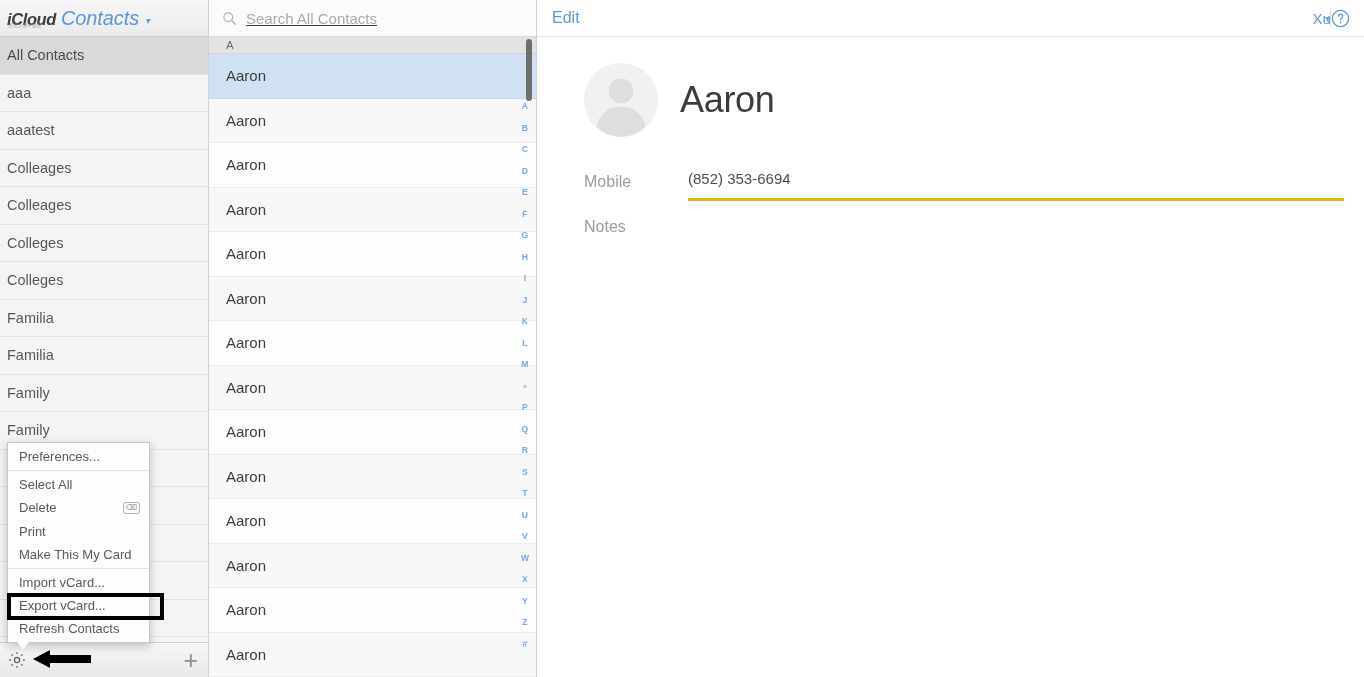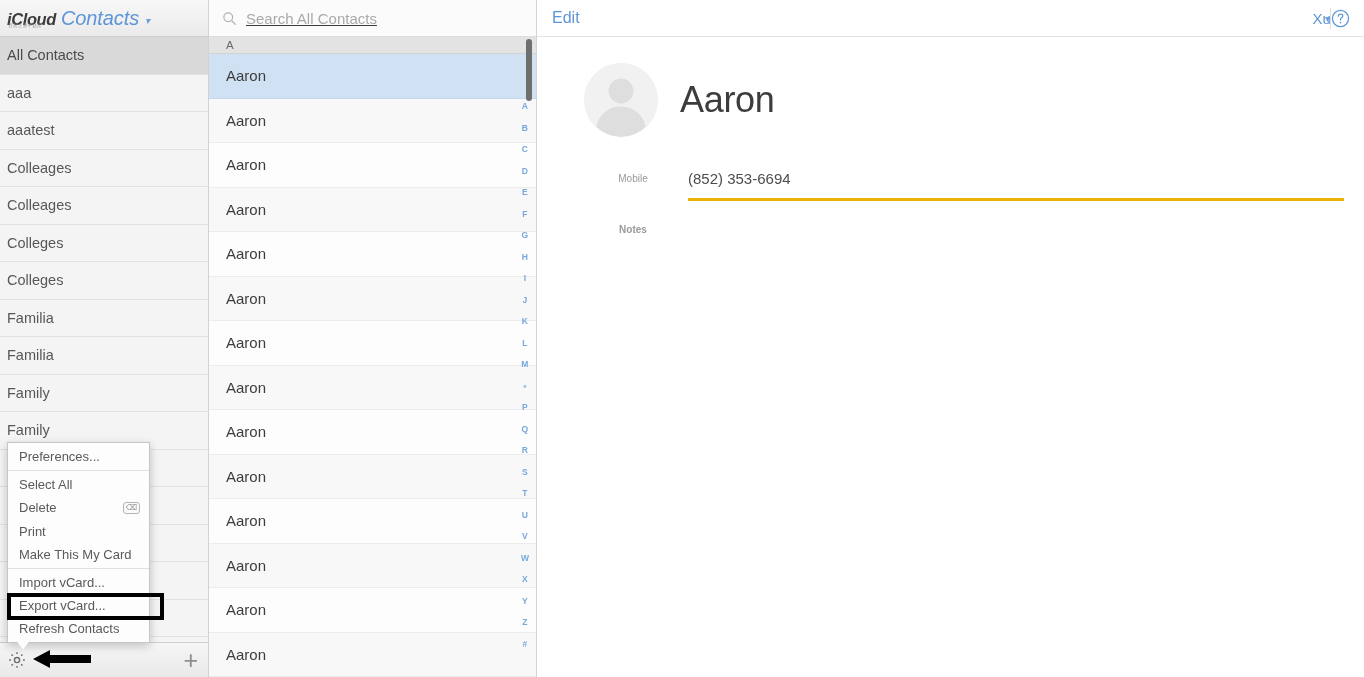--- a/index.html
+++ b/index.html
@@ -211,33 +211,33 @@
   }
   #avatar svg { width:74px; height:74px; display:block; }
   #contact-name {
     font-size:36px; font-weight:400; color:#3c3c3c; letter-spacing:-0.3px;
   }
 
   #fields { margin-top:33px; }
   .field-row { display:flex; align-items:flex-start; }
   .field-label {
     width:104px; flex:0 0 104px;
-    text-align:center; padding-right:6px;
-    font-size:10px; color:#9a9a9a;
+    text-align:left; padding-right:6px;
+    font-size:16px; color:#9a9a9a;
     padding-top:3px;
   }
   .field-value {
     font-size:15px; color:#4d4d4d;
     flex:1 1 auto;
     padding-bottom:11px;
     border-bottom:3px solid #eab308;
     margin-right:20px;
     min-height:19px;
   }
-  .field-row.notes { margin-top:20px;font-weight:bold; }
+  .field-row.notes { margin-top:14px; }
   .field-row.notes .field-value { border-bottom:none; }
 </style>
 </head>
 <body>
 
 <div id="app">
 
   <div id="sidebar">
 
     <div id="brandbar">

